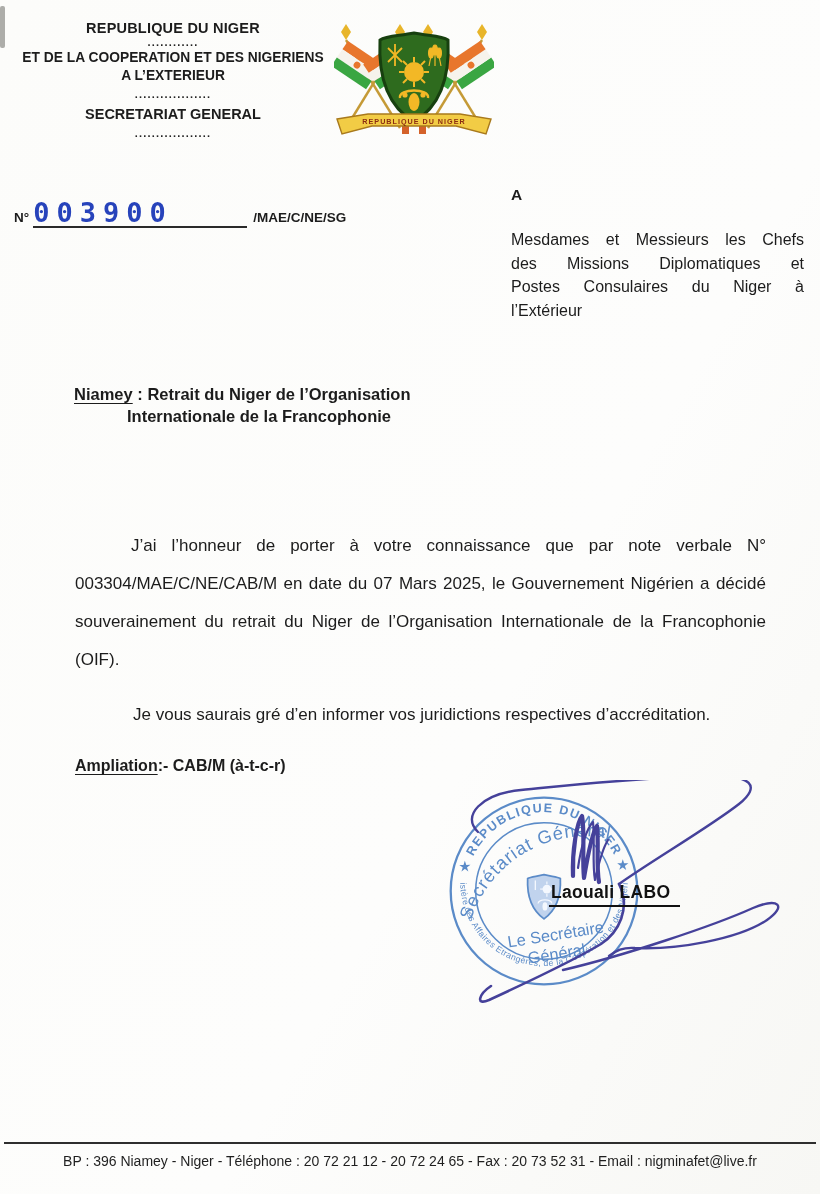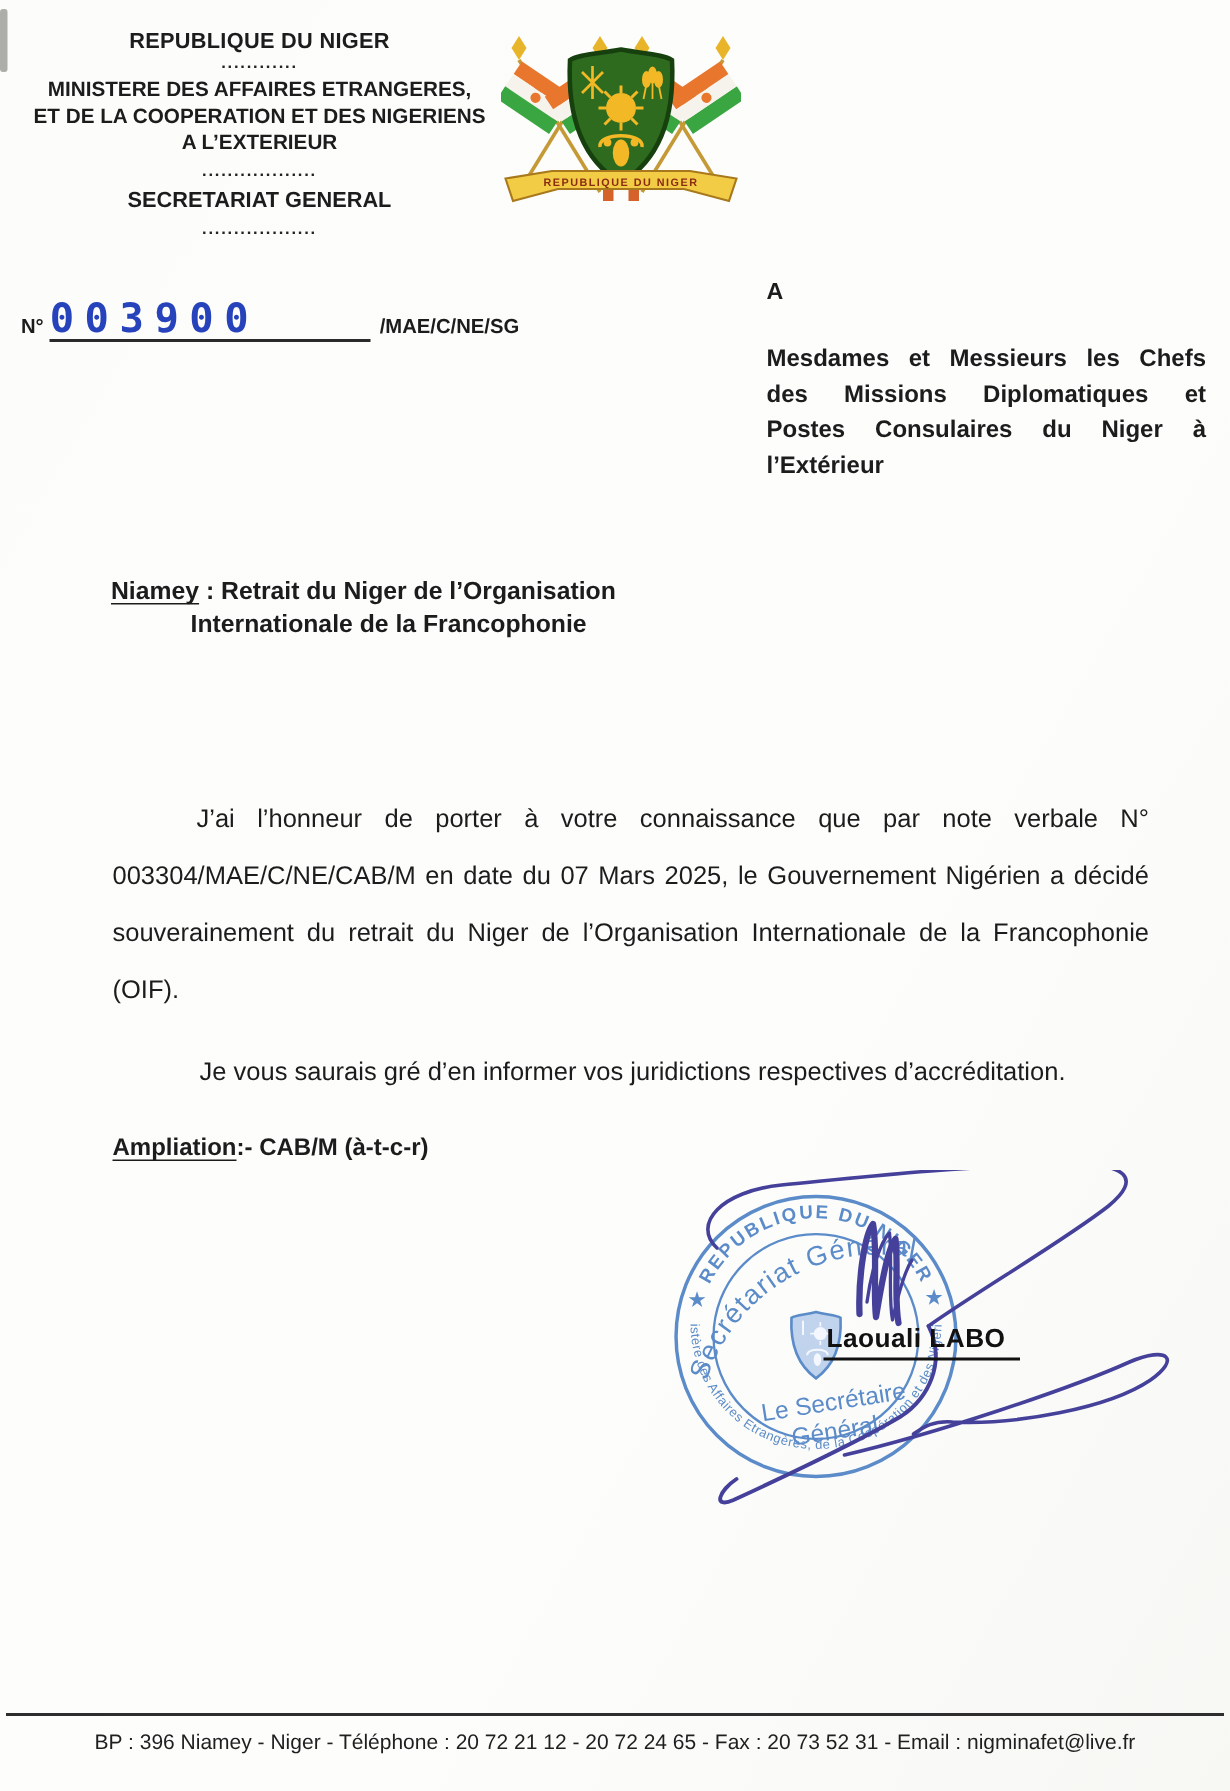--- a/index.html
+++ b/index.html
@@ -42,21 +42,21 @@
   .ref-number {
     display:inline-block; color:#2743bb; font-family:"DejaVu Sans Mono", monospace;
     font-weight:bold; font-size:27px; letter-spacing:7px; line-height:30px;
     transform:translateY(2px);
   }
   .ref-suffix { font-weight:bold; font-size:13.5px; padding-bottom:3px; margin-left:6px; }
 
   
   .recipient { position:absolute; left:511px; top:186px; width:293px; }
   .to-label { font-weight:bold; font-size:15.5px; margin-bottom:24px; }
-  .recip-line { font-weight:bold; font-size:16px; line-height:23.5px; text-align:justify; text-align-last:justify; }
+  .recip-line { font-weight:normal; font-size:16px; line-height:23.5px; text-align:justify; text-align-last:justify; }
   .recip-line.last { text-align:left; text-align-last:left; }
 
   
   .subject { position:absolute; left:74px; top:383px; font-weight:bold; font-size:16.5px; line-height:22px; }
   .u { text-decoration:underline; text-underline-offset:3px; }
   .subject-line2 { margin-left:53px; }
 
   
   .body-text { position:absolute; left:75px; top:527px; width:691px; font-size:17px; }
   .body-text p { text-align:justify; line-height:38px; }
@@ -84,21 +84,20 @@
 </style>
 </head>
 <body>
 
 <div class="page">
   <div class="scan-edge"></div>
 
   <div class="header-left">
     <div class="hl-1">REPUBLIQUE DU NIGER</div>
     <div class="hl-sep">............</div>
-    <div class="hl-2">MINISTERE DES AFFAIRES ETRANGERES,</div>
     <div class="hl-2" style="margin-top:0">ET DE LA COOPERATION ET DES NIGERIENS</div>
     <div class="hl-2" style="margin-top:0">A L’EXTERIEUR</div>
     <div class="hl-sep" style="margin-top:4px">..................</div>
     <div class="hl-5">SECRETARIAT GENERAL</div>
     <div class="hl-sep" style="margin-top:5px">..................</div>
   </div>
 
   <svg class="crest" viewBox="0 0 160 134">
 
     <g stroke="#c59a36" stroke-width="2.4">

